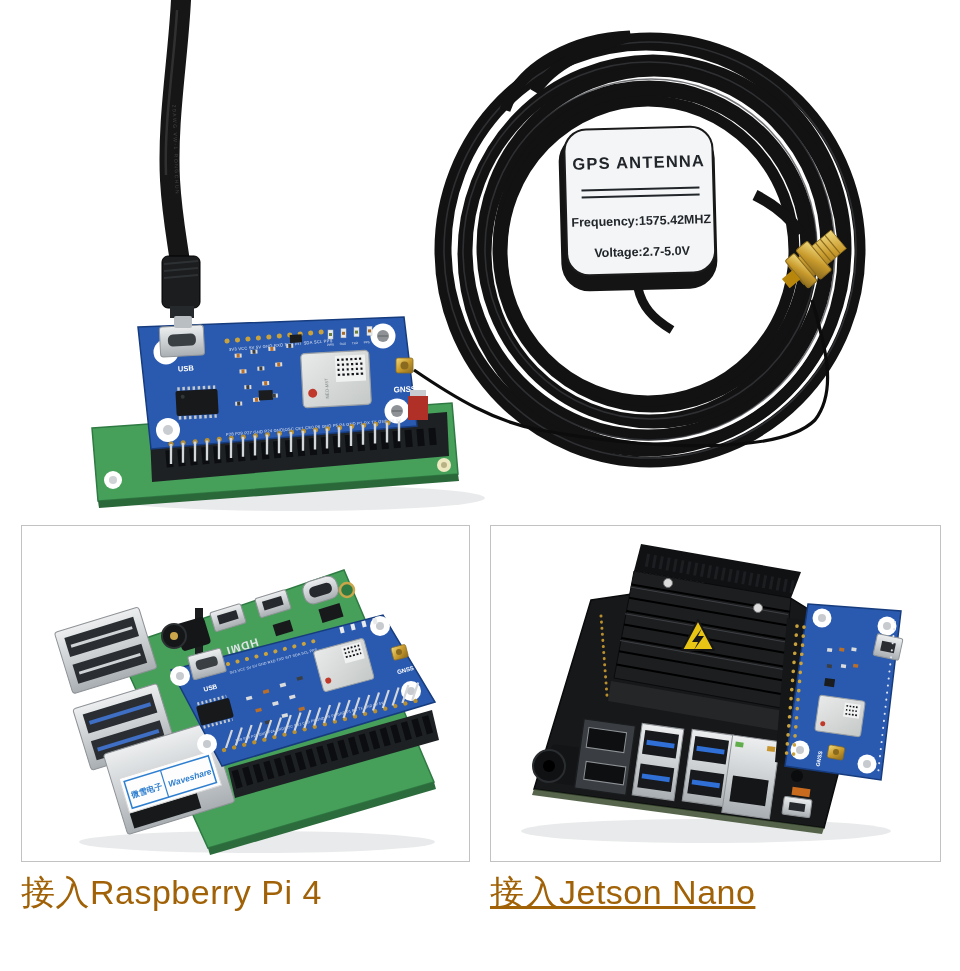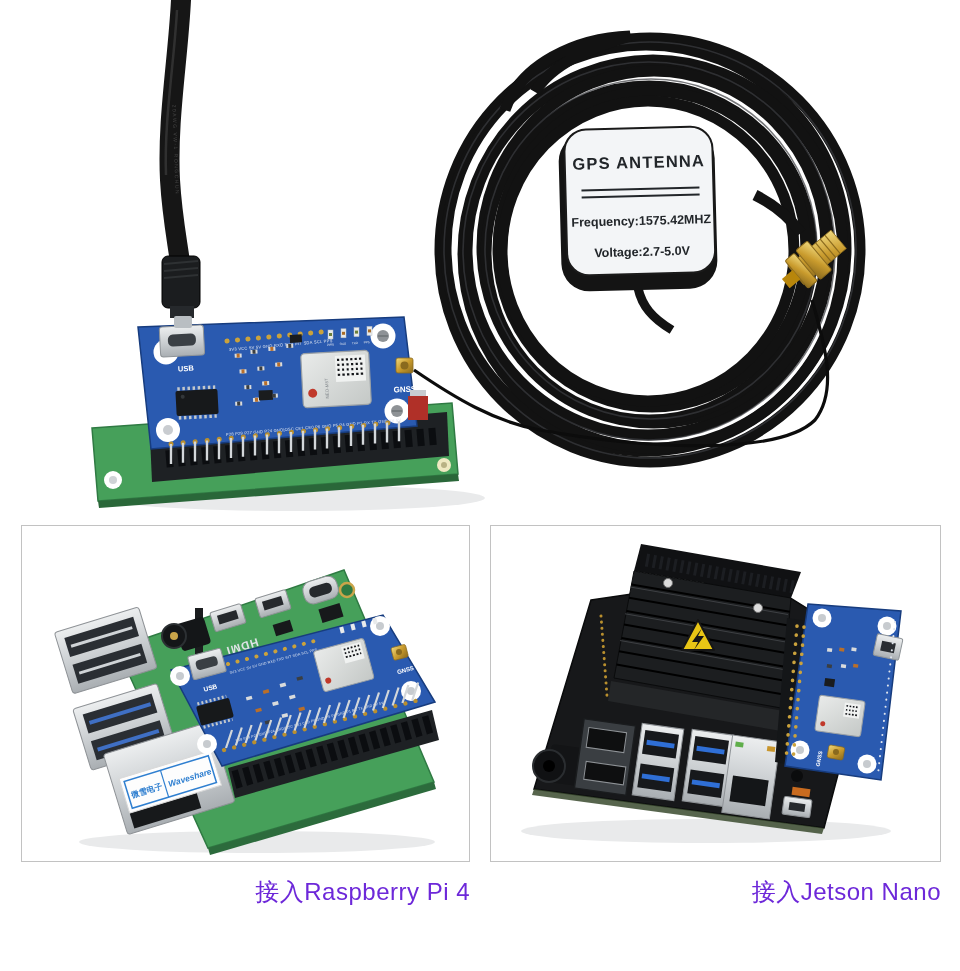--- a/index.html
+++ b/index.html
@@ -3,24 +3,24 @@
 <meta charset="utf-8">
 <style>
   html,body{margin:0;padding:0;background:#ffffff;}
   .stage{position:relative;width:960px;height:971px;background:#ffffff;overflow:hidden;
          font-family:"Liberation Sans","DejaVu Sans",sans-serif;}
   .hero{position:absolute;left:0;top:0;width:960px;height:520px;}
   .panel{position:absolute;top:525px;height:337px;border:1px solid #c2c2c2;background:#ffffff;box-sizing:border-box;}
   .panel-left{left:21px;width:449px;}
   .panel-right{left:490px;width:451px;}
   .panel svg{display:block;}
-  .caption{position:absolute;top:869px;height:46px;line-height:46px;text-align:right;
-           font-size:24px;color:#6d28d9;letter-spacing:0.5px;}
+  .caption{position:absolute;top:869px;height:46px;line-height:46px;text-align:left;
+           font-size:34px;color:#a16207;letter-spacing:0.5px;}
   .caption-left{left:21px;width:449px;}
-  .caption-right{left:490px;width:451px;}
+  .caption-right{left:490px;width:451px;text-decoration:underline;}
   text{font-family:"Liberation Sans","DejaVu Sans",sans-serif;}
 </style>
 </head>
 <body>
 
 <div class="stage">
 
   <svg class="hero" viewBox="0 0 960 520">
     <defs>
       <linearGradient id="goldGrad" x1="0" y1="0" x2="1" y2="1">

